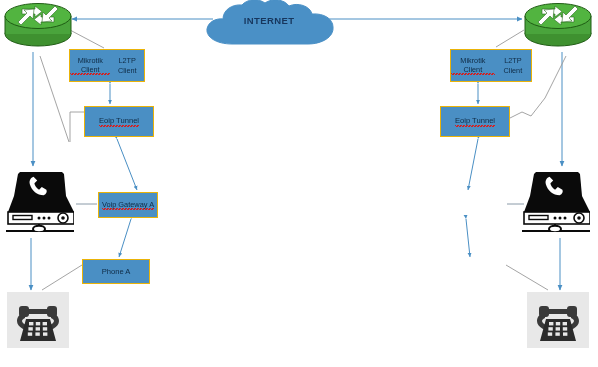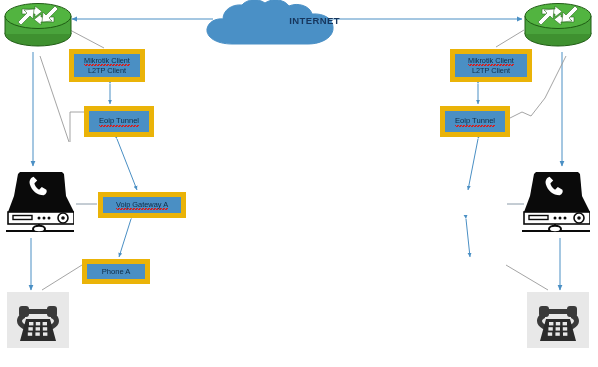--- a/index.html
+++ b/index.html
@@ -10,51 +10,51 @@
     overflow:hidden;
     position:relative;
   }
   #stage{position:absolute;left:0;top:0;width:598px;height:367px;}
   #wires{position:absolute;left:0;top:0;width:598px;height:367px;}
 
   
   .lbl{
     position:absolute;
     background:#4a8fc4;
-    border:5px solid #eab308;
+    border:1px solid #eab308;
     color:#0f2b45;
-    display:flex;flex-direction:column;
+    display:flex;
     align-items:center;justify-content:center;
     text-align:center;
     line-height:1.25;
     box-sizing:border-box;
   }
   .lbl span{display:block;position:relative;}
   .sq{
     background-image:repeating-linear-gradient(135deg,#d42020 0 1px,transparent 1px 2px);
     background-repeat:repeat-x;
     background-size:3px 2px;
     background-position:0 100%;
     padding-bottom:1px;
   }
 
   #box-mikrotik-a{left:69px;top:49px;width:76px;height:33px;font-size:7.3px;}
   #box-mikrotik-b{left:450px;top:49px;width:82px;height:33px;font-size:7.3px;}
   #box-eoip-a{left:84px;top:106px;width:70px;height:31px;font-size:7.6px;}
   #box-eoip-b{left:440px;top:106px;width:70px;height:31px;font-size:7.6px;}
-  #box-gw-a{left:98px;top:192px;width:88px;height:26px;font-size:7.4px;}
+  #box-gw-a{left:98px;top:192px;width:60px;height:26px;font-size:7.4px;}
   #box-gw-b{left:429px;top:192px;width:77px;height:26px;font-size:7.4px;}
   #box-phone-a{left:82px;top:259px;width:68px;height:25px;font-size:7.6px;}
   #box-phone-b{left:434px;top:259px;width:72px;height:25px;font-size:7.6px;}
 
   
   #cloud{position:absolute;left:198px;top:0px;width:142px;height:48px;}
   #cloud-text{
     position:absolute;left:198px;top:15px;width:142px;
-    text-align:right;font-size:9.5px;font-weight:bold;
+    text-align:center;font-size:9.5px;font-weight:bold;
     color:#17365d;letter-spacing:.4px;
   }
 
   
   .router{position:absolute;width:72px;height:50px;}
   #router-a{left:2px;top:0px;}
   #router-b{left:522px;top:0px;}
 
   
   .voipdev{position:absolute;width:68px;height:66px;}

